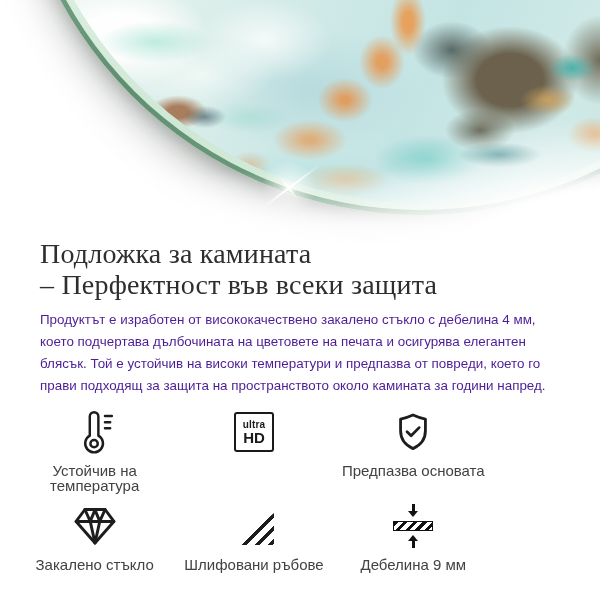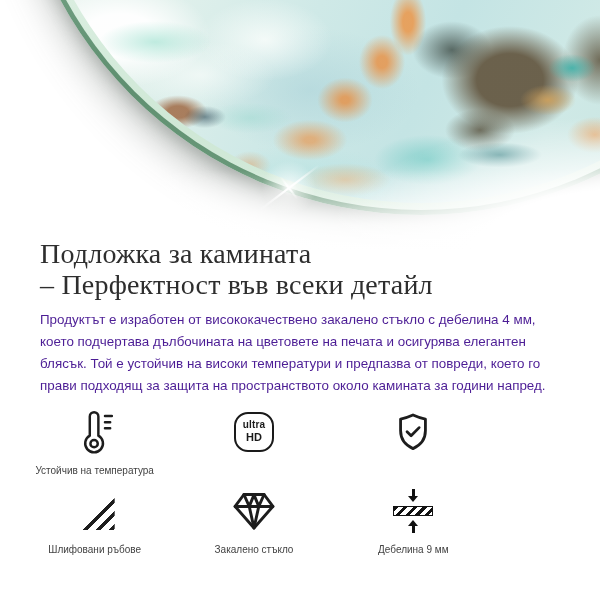--- a/index.html
+++ b/index.html
@@ -84,30 +84,30 @@
     font-size:13.4px;line-height:22px;color:#4c1d95;
   }
 
   
   .features{
     margin:12px 15px 0 15px;
     display:grid;grid-template-columns:repeat(3,1fr);row-gap:10px;
   }
   .feature{display:flex;flex-direction:column;align-items:center;}
   .icon-box{height:46px;display:flex;align-items:center;justify-content:center;}
-  .feature-label{margin-top:8px;font-size:10px;line-height:15px;color:#424242;text-align:center;}
+  .feature-label{margin-top:8px;font-size:15px;line-height:15px;color:#424242;text-align:center;}
   .stroke-ic{stroke:#1d1d1d;fill:none;stroke-width:1.6;stroke-linecap:round;stroke-linejoin:round;}
 
   
   .uhd{
-    width:36px;height:36px;border:2.4px solid #1a1a1a;border-radius:14px;
+    width:36px;height:36px;border:2.4px solid #1a1a1a;border-radius:3px;
     display:flex;flex-direction:column;align-items:center;justify-content:center;color:#1a1a1a;
   }
   .uhd .t1{font-size:10px;font-weight:700;line-height:10px;letter-spacing:.2px;}
-  .uhd .t2{font-size:11px;font-weight:700;line-height:15px;}
+  .uhd .t2{font-size:15px;font-weight:700;line-height:15px;}
 
   
   .tri-hatch{
     width:40px;height:32px;margin-top:6px;
     clip-path:polygon(0 100%,100% 0,100% 100%);
     background:repeating-linear-gradient(135deg,#1d1d1d 0 3.6px,rgba(0,0,0,0) 3.6px 9.2px);
   }
 
   
   .thick{position:relative;width:46px;height:46px;}
@@ -136,21 +136,21 @@
     <div class="sparkle">
       <i class="ray r1"></i>
         <i class="ray r2"></i>
     </div>
   </div>
 
   <div class="content">
 
     <h1 class="heading">
       <div>Подложка за камината</div>
-      <div>– Перфектност във всеки детайл</div>
+      <div>– Перфектност във всеки защита</div>
     </h1>
 
     <p class="paragraph">Продуктът е изработен от висококачествено закалено стъкло с дебелина 4 мм, което подчертава дълбочината на цветовете на печата и осигурява елегантен блясък. Той е устойчив на високи температури и предпазва от повреди, което го прави подходящ за защита на пространството около камината за години напред.</p>
 
     <div class="features">
 
       <div class="feature">
         <div class="icon-box">
           <svg width="40" height="46" viewBox="0 0 26 30">
             <path class="stroke-ic" d="M15.2 17.4 V4.9 a2.8 2.8 0 0 0 -5.6 0 v12.5 a5.8 5.8 0 1 0 5.6 0 Z"></path>
@@ -170,39 +170,40 @@
         </div>
       </div>
 
       <div class="feature">
         <div class="icon-box">
           <svg width="42" height="44" viewBox="0 0 24 24">
             <path class="stroke-ic" d="M12 2.3 C9.6 3.4 7 4.2 4.9 4.6 V11.2 c0 4.9 3 8.5 7.1 10.3 4.1-1.8 7.1-5.4 7.1-10.3 V4.6 C17 4.2 14.4 3.4 12 2.3 Z"></path>
             <path class="stroke-ic" d="M8.6 11.9 l2.3 2.3 4.6-4.7"></path>
           </svg>
         </div>
-      </div>
-
-      <div class="feature">
-        <div class="icon-box">
-          <div class="tri-hatch"></div>
-        </div>
-        <div class="feature-label">Шлифовани ръбове</div>
+        <div class="feature-label">Предпазва основата</div>
       </div>
 
       <div class="feature">
         <div class="icon-box">
           <svg width="44" height="42" viewBox="0 0 24 22">
             <path class="stroke-ic" d="M6.5 2 H17.5 L22.3 8.5 L12 20.3 L1.7 8.5 Z"></path>
             <path class="stroke-ic" d="M1.7 8.5 H22.3"></path>
             <path class="stroke-ic" d="M6.5 2 L9.4 8.5 L12 2.2 L14.6 8.5 L17.5 2"></path>
             <path class="stroke-ic" d="M9.4 8.5 L12 20.3 L14.6 8.5"></path>
           </svg>
         </div>
         <div class="feature-label">Закалено стъкло</div>
+      </div>
+
+      <div class="feature">
+        <div class="icon-box">
+          <div class="tri-hatch"></div>
+        </div>
+        <div class="feature-label">Шлифовани ръбове</div>
       </div>
 
       <div class="feature">
         <div class="icon-box">
           <div class="thick">
             <span class="stem top"></span>
               <span class="head down"></span>
             <span class="bar"></span>
             <span class="head up"></span>
               <span class="stem bot"></span>

